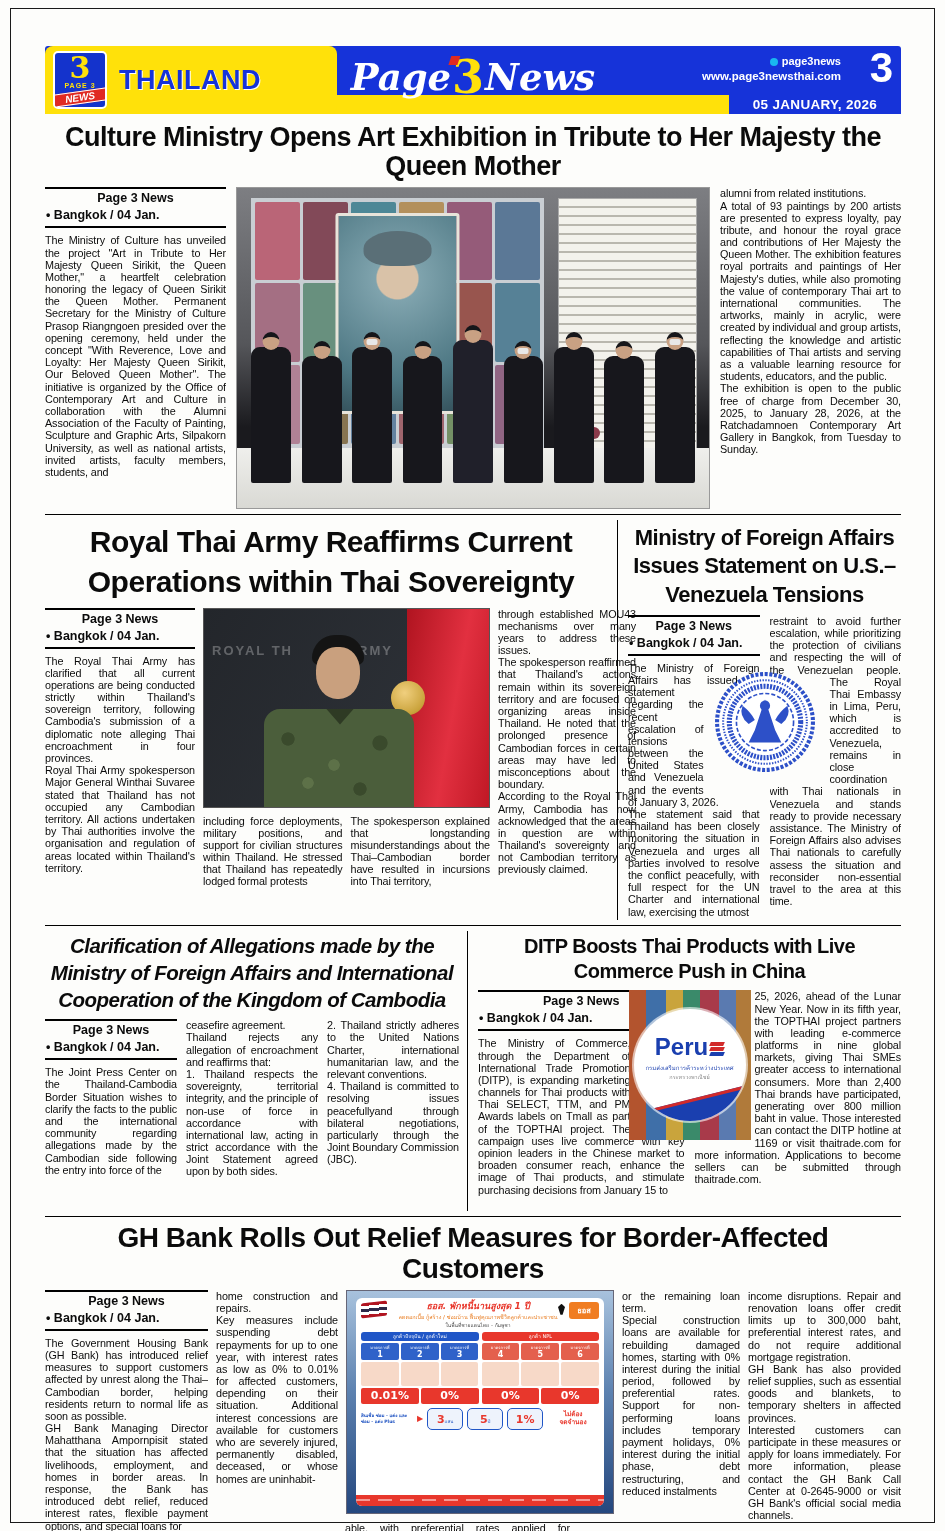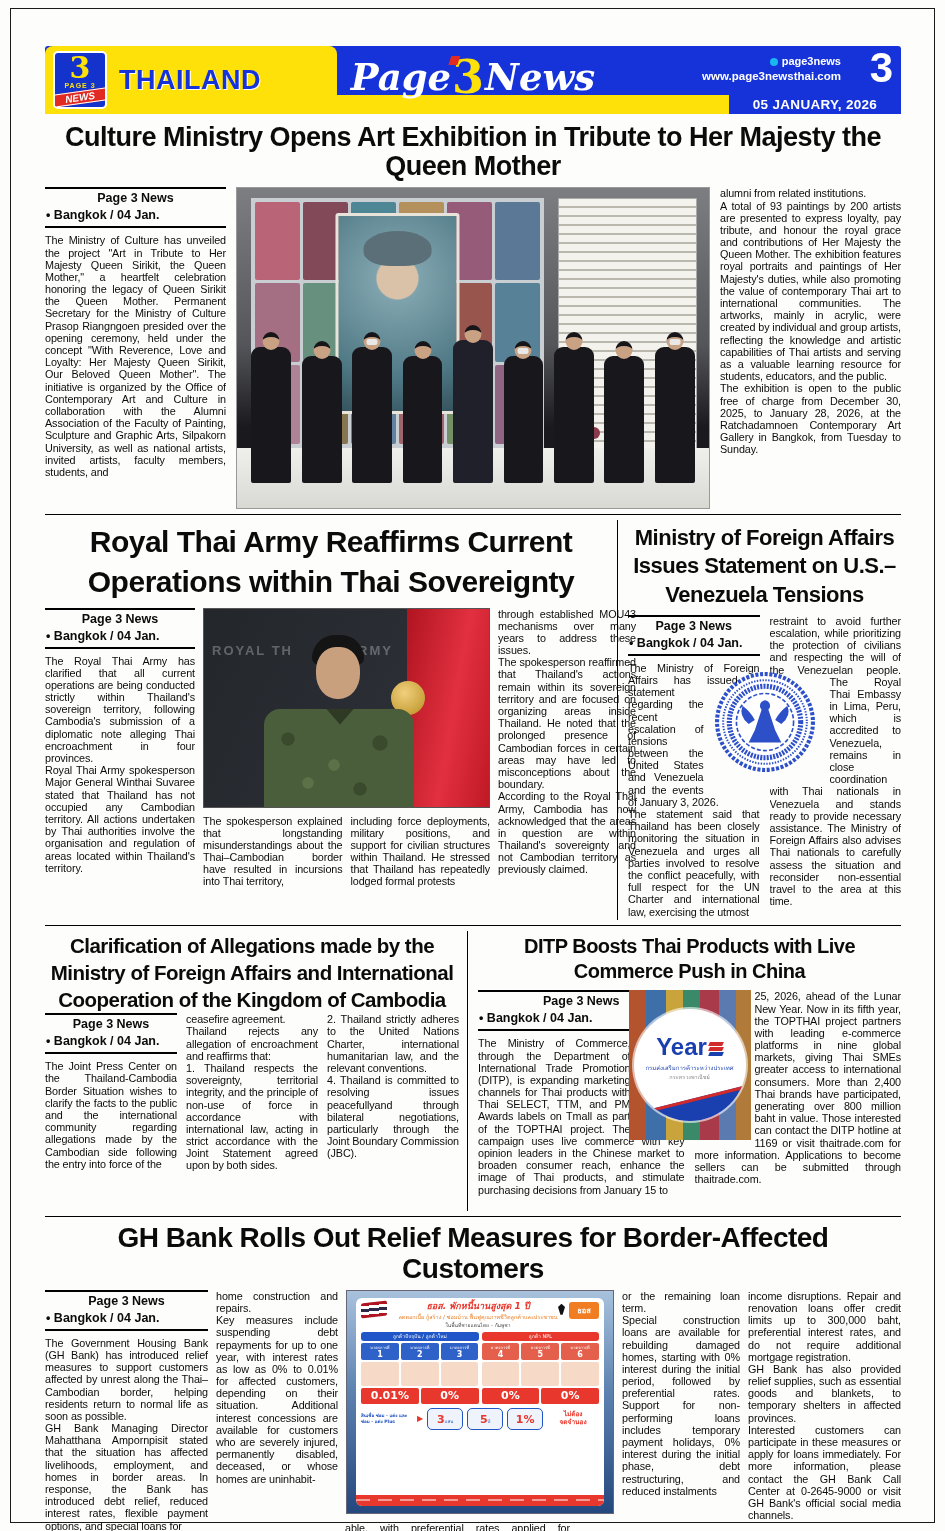--- a/index.html
+++ b/index.html
@@ -25,21 +25,21 @@
   .dot{display:inline-block;width:8px;height:8px;border-radius:50%;background:#19b6f0;margin-right:4px;vertical-align:middle;}
   .site{font-size:11.5px;font-weight:bold;margin-top:3px;}
   .mh-pageno{position:absolute;right:8px;top:-2px;color:#fff;font-size:42px;font-weight:bold;z-index:1;}
   .date-box{position:absolute;right:0;bottom:0;width:172px;height:19px;background:#1633d9;color:#fff;font-weight:bold;font-size:13.5px;display:flex;align-items:center;justify-content:center;z-index:2;letter-spacing:.3px;}
 
   
   .hl{font-weight:bold;text-align:center;letter-spacing:-.5px;margin:0;line-height:1.08;}
   .hl1{font-size:27px;margin-top:9px;}
   .hl2{font-size:30px;line-height:1.32;margin:2px 0 6px;}
   .hl3{font-size:22px;line-height:1.28;margin:4px 0 6px;}
-  .hl4{font-size:20.5px;line-height:1.3;margin:2px 0 0;}
+  .hl4{font-size:20.5px;line-height:1.3;margin:2px 0 6px;font-style:italic;}
   .hl5{font-size:20px;line-height:1.25;margin:3px 0 6px;}
   .hl6{font-size:28px;margin:6px 0 6px;}
   .byline{border-top:2px solid #000;border-bottom:2px solid #000;padding:2px 1px 4px;margin-bottom:6px;}
   .b-src{text-align:center;font-weight:bold;font-size:12.5px;}
   .b-loc{font-weight:bold;font-size:12.5px;margin-top:3px;}
   .bt{font-size:10.8px;line-height:1.13;text-align:justify;white-space:pre-line;letter-spacing:-.1px;}
   .row{display:flex;}
   .hr{border:0;border-top:1.6px solid #000;margin:5px 0;}
 
   
@@ -256,22 +256,22 @@
         <div class="s2mid">
           <div class="photo2">
             <span class="p2txt l">ROYAL TH</span>
             <span class="p2txt r">AI ARMY</span>
             <div class="p2flag"></div>
             <div class="p2hair"></div>
             <div class="p2head"></div>
             <div class="p2uni"></div>
           </div>
           <div class="midcols">
+            <div class="bt">including force deployments, military positions, and support for civilian structures within Thailand. He stressed that Thailand has repeatedly lodged formal protests</div>
             <div class="bt">The spokesperson explained that longstanding misunderstandings about the Thai–Cambodian border have resulted in incursions into Thai territory,</div>
-            <div class="bt">including force deployments, military positions, and support for civilian structures within Thailand. He stressed that Thailand has repeatedly lodged formal protests</div>
           </div>
         </div>
         <div class="s2c4">
           <div class="bt">through established MOU43 mechanisms over many years to address these issues.
 The spokesperson reaffirmed that Thailand's actions remain within its sovereign territory and are focused on organizing areas inside Thailand. He noted that the prolonged presence of Cambodian forces in certain areas may have led to misconceptions about the boundary.
 According to the Royal Thai Army, Cambodia has now acknowledged that the areas in question are within Thailand's sovereignty and not Cambodian territory as previously claimed.</div>
         </div>
       </div>
     </div>
     <div class="sec2-right">
@@ -334,21 +334,21 @@
             <div class="b-src">Page 3 News</div>
             <div class="b-loc">• Bangkok / 04 Jan.</div>
           </div>
           <div class="bt"><span class="dfR"></span><span>The Ministry of Commerce, through the Department of International Trade Promotion (DITP), is expanding marketing channels for Thai products with Thai SELECT, TTM, and PM Awards labels on Tmall as part of the TOPTHAI project. The campaign uses live commerce with key opinion leaders in the Chinese market to broaden consumer reach, enhance the image of Thai products, and stimulate purchasing decisions from January 15 to</span></div>
         </div>
         <div class="dcol">
           <div class="bt"><span class="dfL"></span><span>25, 2026, ahead of the Lunar New Year. Now in its fifth year, the TOPTHAI project partners with leading e-commerce platforms in nine global markets, giving Thai SMEs greater access to international consumers. More than 2,400 Thai brands have participated, generating over 800 million baht in value. Those interested can contact the DITP hotline at 1169 or visit thaitrade.com for more information. Applications to become sellers can be submitted through thaitrade.com.</span></div>
         </div>
         <div class="ditp-img">
           <div class="ditp-circle">
-            <div class="ditp-word"><span>Year</span><span class="st"><i></i><i></i><i></i></span></div>
+            <div class="ditp-word"><span>Peru</span><span class="st"><i></i><i></i><i></i></span></div>
             <div class="ditp-th1">กรมส่งเสริมการค้าระหว่างประเทศ</div>
             <div class="ditp-th2">กระทรวงพาณิชย์</div>
             <div class="ditp-swoosh"></div>
           </div>
         </div>
       </div>
     </div>
   </div>
 
   <hr class="hr">

